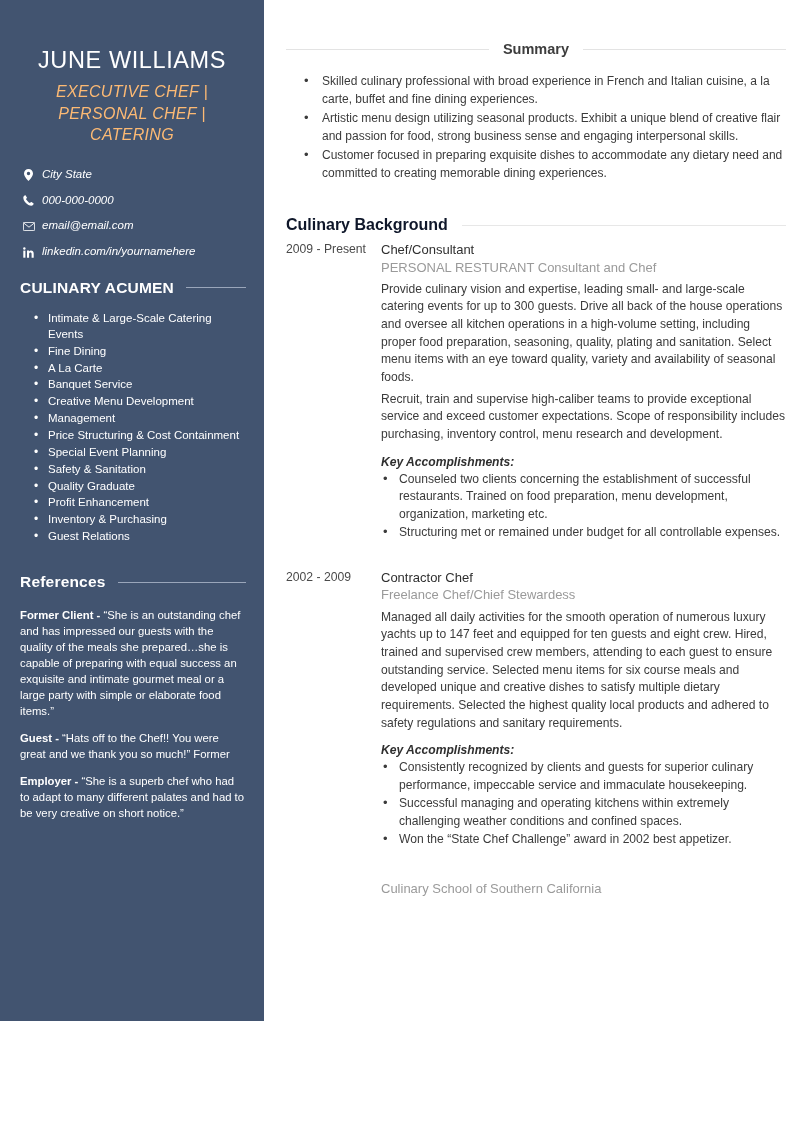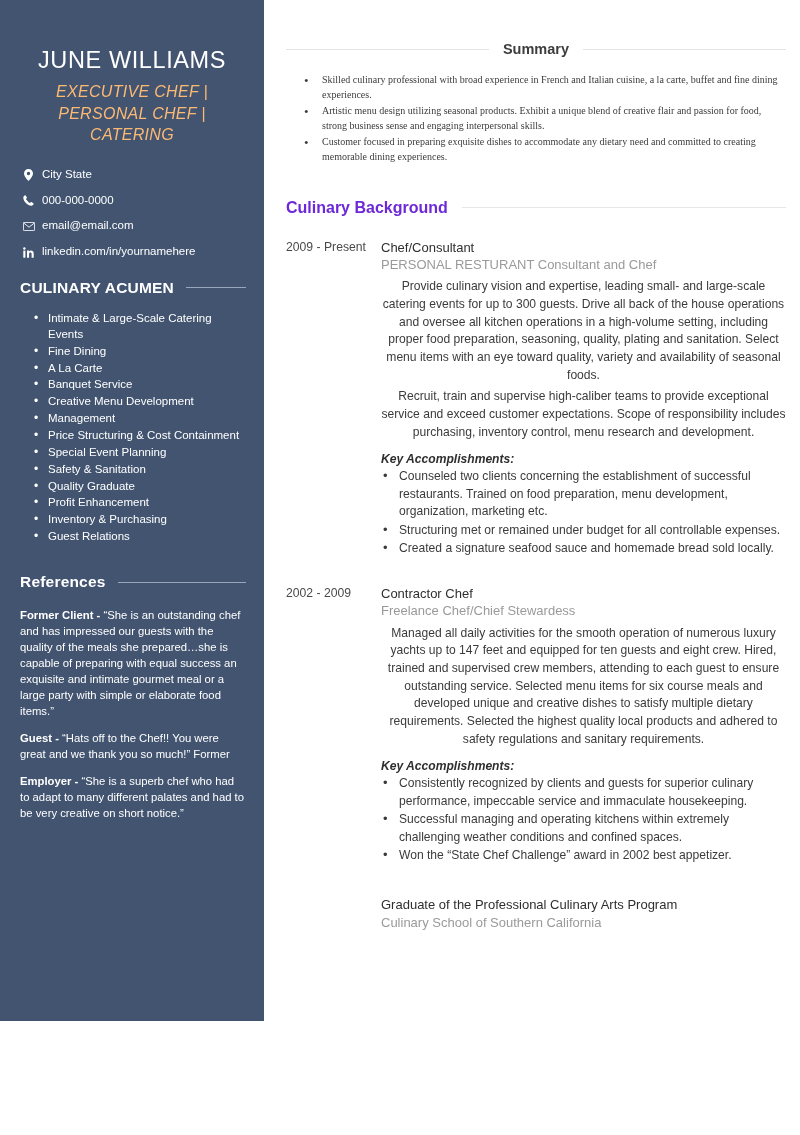--- a/index.html
+++ b/index.html
@@ -52,20 +52,21 @@
     padding-left: 4px;
   }
   .contact-row {
     display: flex;
     align-items: center;
     gap: 7px;
     margin-bottom: 12px;
     font-size: 11.5px;
     color: #ffffff;
     line-height: 1.2;
+    font-style: italic;
   }
   .contact-row .ico {
     width: 13px;
     min-width: 13px;
     display: inline-flex;
     align-items: center;
     justify-content: center;
     color: #ffffff;
   }
   .contact-row .ico svg { display: block; }
@@ -146,52 +147,51 @@
   }
   .sec-head-left {
     display: flex;
     align-items: center;
     gap: 14px;
     margin-top: 30px;
   }
   .sec-head-left .ht {
     font-size: 16px;
     font-weight: bold;
-    color: #6d28d9;
+    color: #0f172a;
     white-space: nowrap;
   }
   .sec-head-left .rule {
     flex: 1; height: 1px; background: #e7e7e7;
   }
 
   ul.main-list {
     list-style: none;
     margin-top: 16px;
     padding-left: 18px;
   }
   ul.main-list li {
     position: relative;
-    font-size: 10px;
+    font-size: 12px;
     line-height: 1.46;
     color: #3b3b3b;
     padding-left: 18px;
     margin-bottom: 2px;
-    font-family: Liberation Serif, serif;
   }
   ul.main-list li::before {
     content: "\2022";
     position: absolute;
     left: 0; top: -1px;
     font-size: 13px;
     color: #3b3b3b;
   }
 
   .job {
     display: flex;
-    margin-top: 22px;
+    margin-top: 7px;
   }
   .job .dates {
     width: 95px;
     min-width: 95px;
     font-size: 12.2px;
     line-height: 1.42;
     color: #4a4a4a;
   }
   .job .body { flex: 1; }
   .job .title {
@@ -203,21 +203,20 @@
     font-size: 13px;
     color: #9a9a9a;
     line-height: 1.4;
     margin-bottom: 2px;
   }
   .job p.para {
     font-size: 12.1px;
     line-height: 1.46;
     color: #3b3b3b;
     margin-top: 4px;
-    text-align: center;
   }
   .ka {
     font-size: 12.1px;
     font-weight: bold;
     font-style: italic;
     color: #2f2f2f;
     margin-top: 11px;
   }
   ul.acc {
     list-style: none;
@@ -371,21 +370,20 @@
       <div class="dates">2009 - Present</div>
       <div class="body">
         <div class="title">Chef/Consultant</div>
         <div class="company">PERSONAL RESTURANT Consultant and Chef</div>
         <p class="para">Provide culinary vision and expertise, leading small- and large-scale catering events for up to 300 guests. Drive all back of the house operations and oversee all kitchen operations in a high-volume setting, including proper food preparation, seasoning, quality, plating and sanitation. Select menu items with an eye toward quality, variety and availability of seasonal foods.</p>
         <p class="para">Recruit, train and supervise high-caliber teams to provide exceptional service and exceed customer expectations. Scope of responsibility includes purchasing, inventory control, menu research and development.</p>
         <div class="ka">Key Accomplishments:</div>
         <ul class="acc">
           <li>Counseled two clients concerning the establishment of successful restaurants. Trained on food preparation, menu development, organization, marketing etc.</li>
           <li>Structuring met or remained under budget for all controllable expenses.</li>
-          <li>Created a signature seafood sauce and homemade bread sold locally.</li>
         </ul>
       </div>
     </div>
 
     <div class="job" style="margin-top:26px">
       <div class="dates">2002 - 2009</div>
       <div class="body">
         <div class="title">Contractor Chef</div>
         <div class="company">Freelance Chef/Chief Stewardess</div>
         <p class="para">Managed all daily activities for the smooth operation of numerous luxury yachts up to 147 feet and equipped for ten guests and eight crew. Hired, trained and supervised crew members, attending to each guest to ensure outstanding service. Selected menu items for six course meals and developed unique and creative dishes to satisfy multiple dietary requirements. Selected the highest quality local products and adhered to safety regulations and sanitary requirements.</p>
@@ -393,19 +391,18 @@
         <ul class="acc">
           <li>Consistently recognized by clients and guests for superior culinary performance, impeccable service and immaculate housekeeping.</li>
           <li>Successful managing and operating kitchens within extremely challenging weather conditions and confined spaces.</li>
           <li>Won the “State Chef Challenge” award in 2002 best appetizer.</li>
         </ul>
       </div>
     </div>
 
 
     <div class="edu">
-      <div class="degree">Graduate of the Professional Culinary Arts Program</div>
       <div class="school">Culinary School of Southern California</div>
     </div>
 
   </main>
 
 </div>
 
 </body></html>

